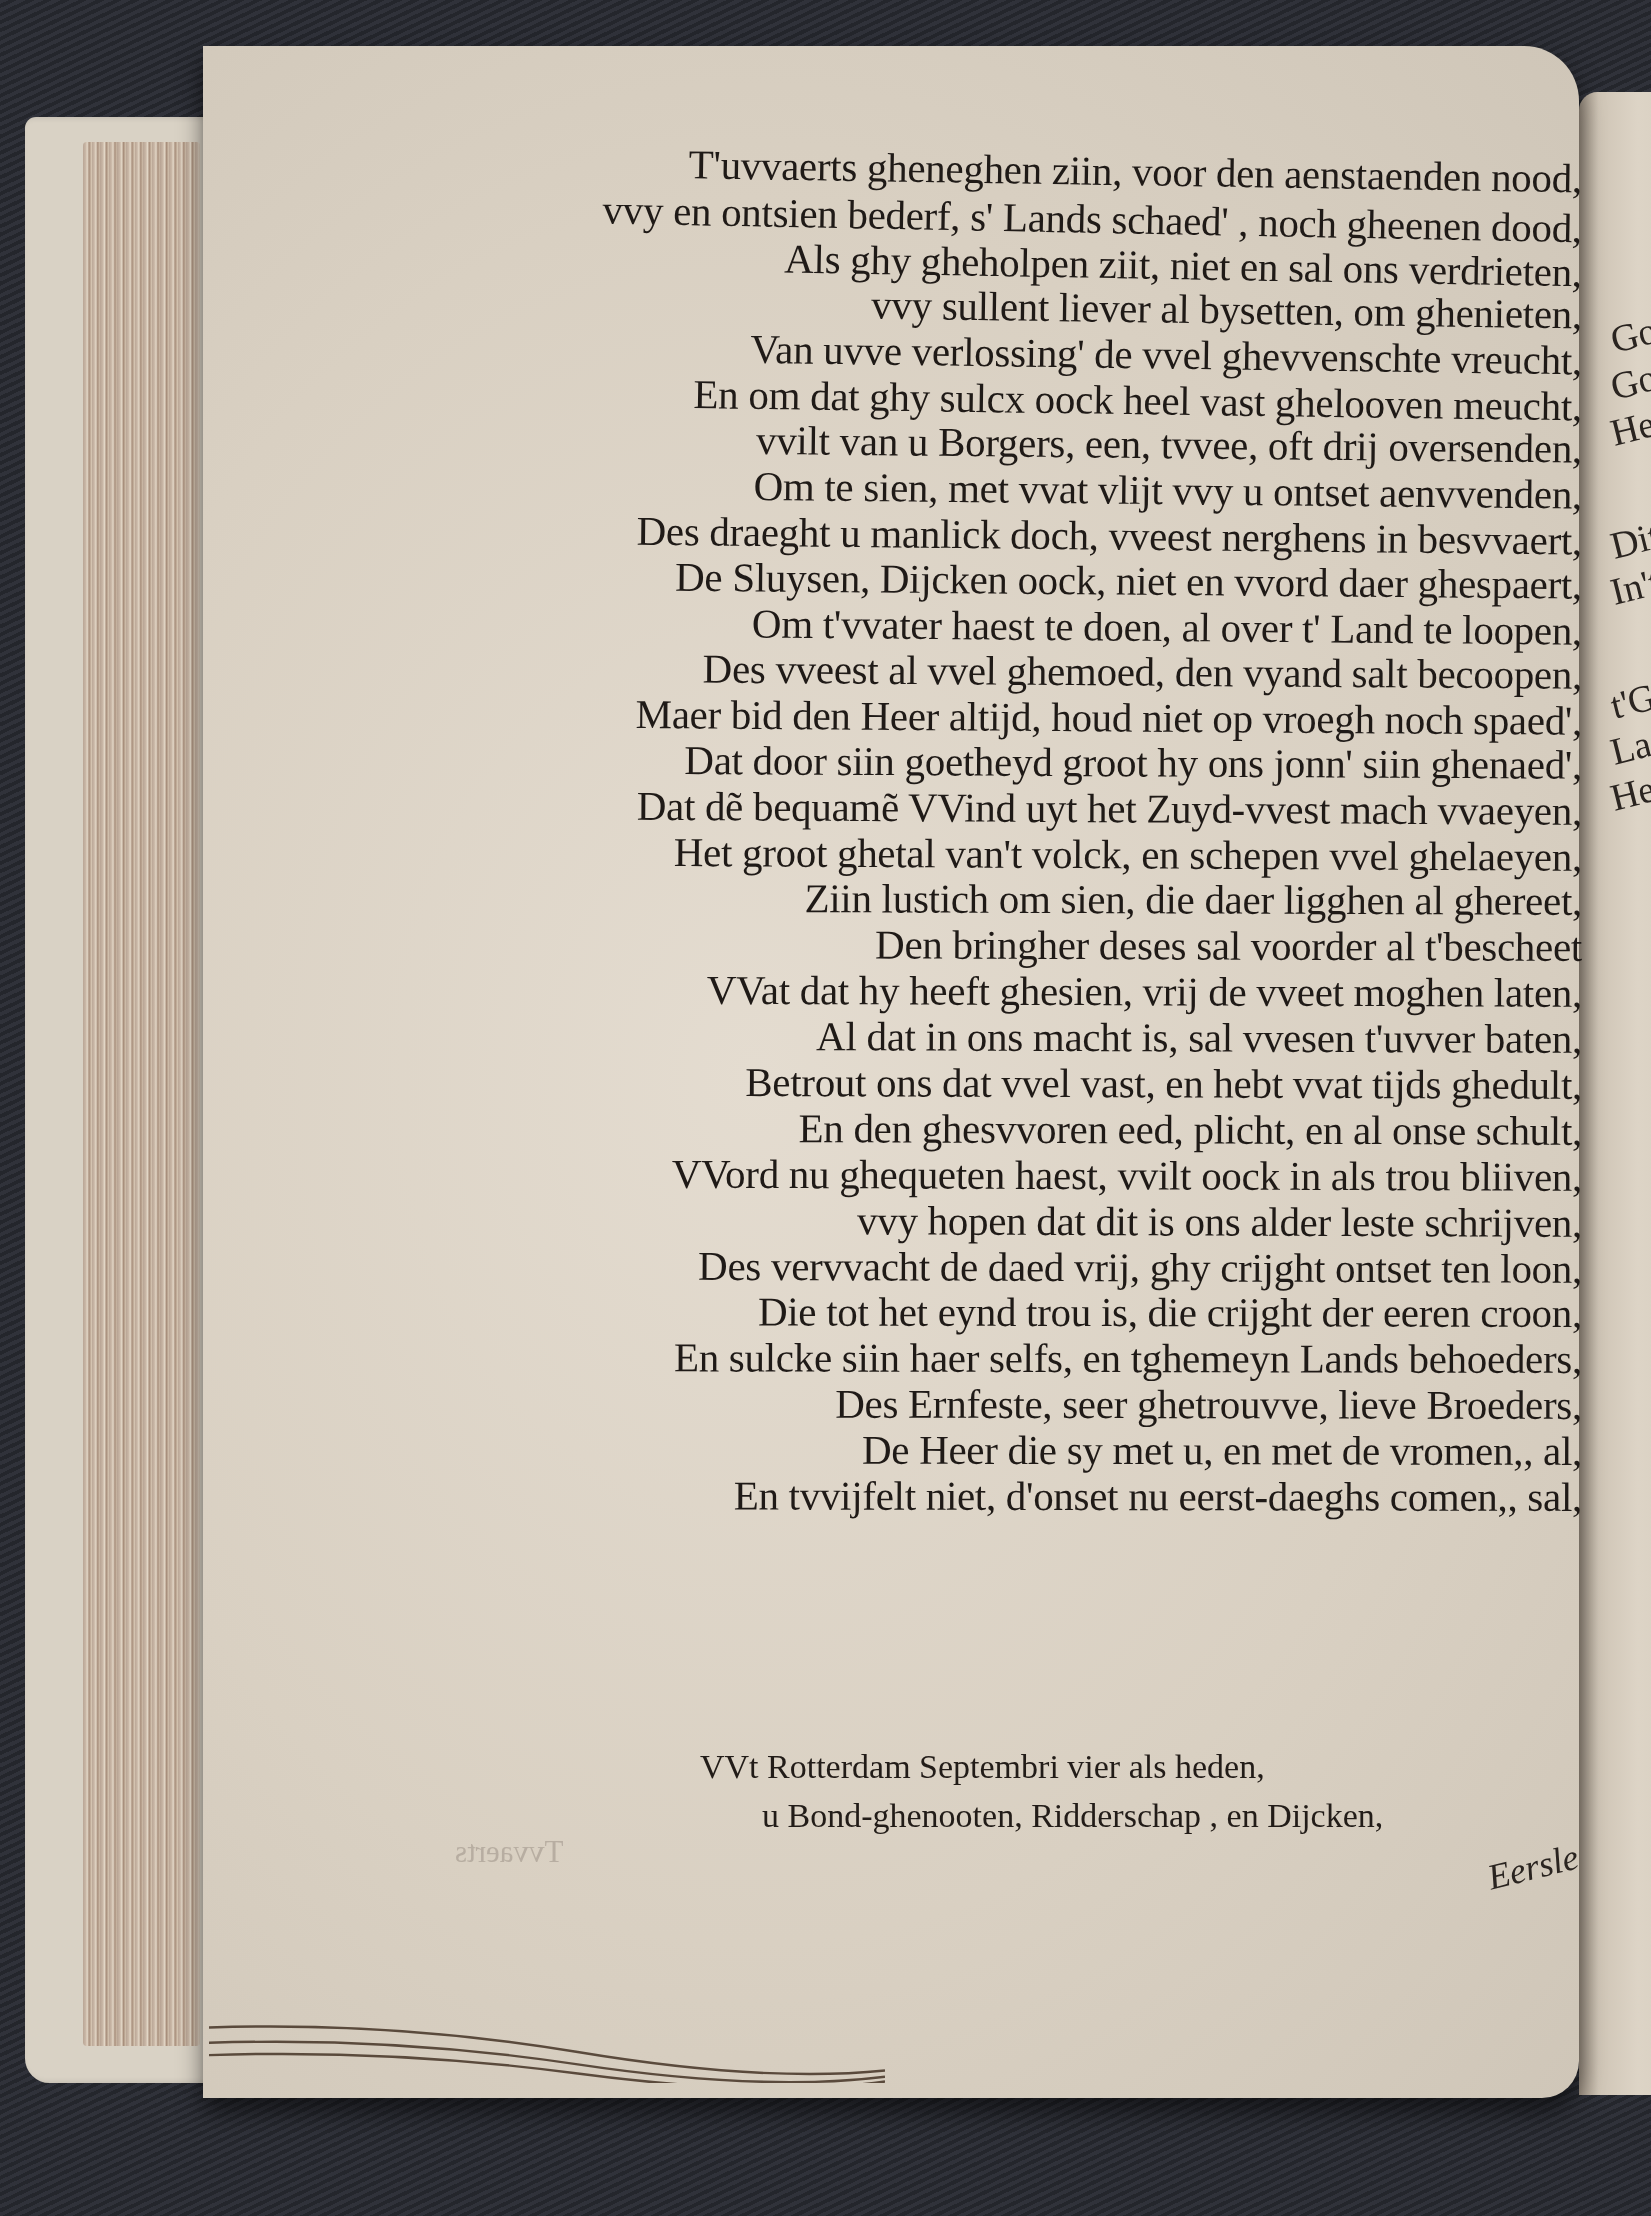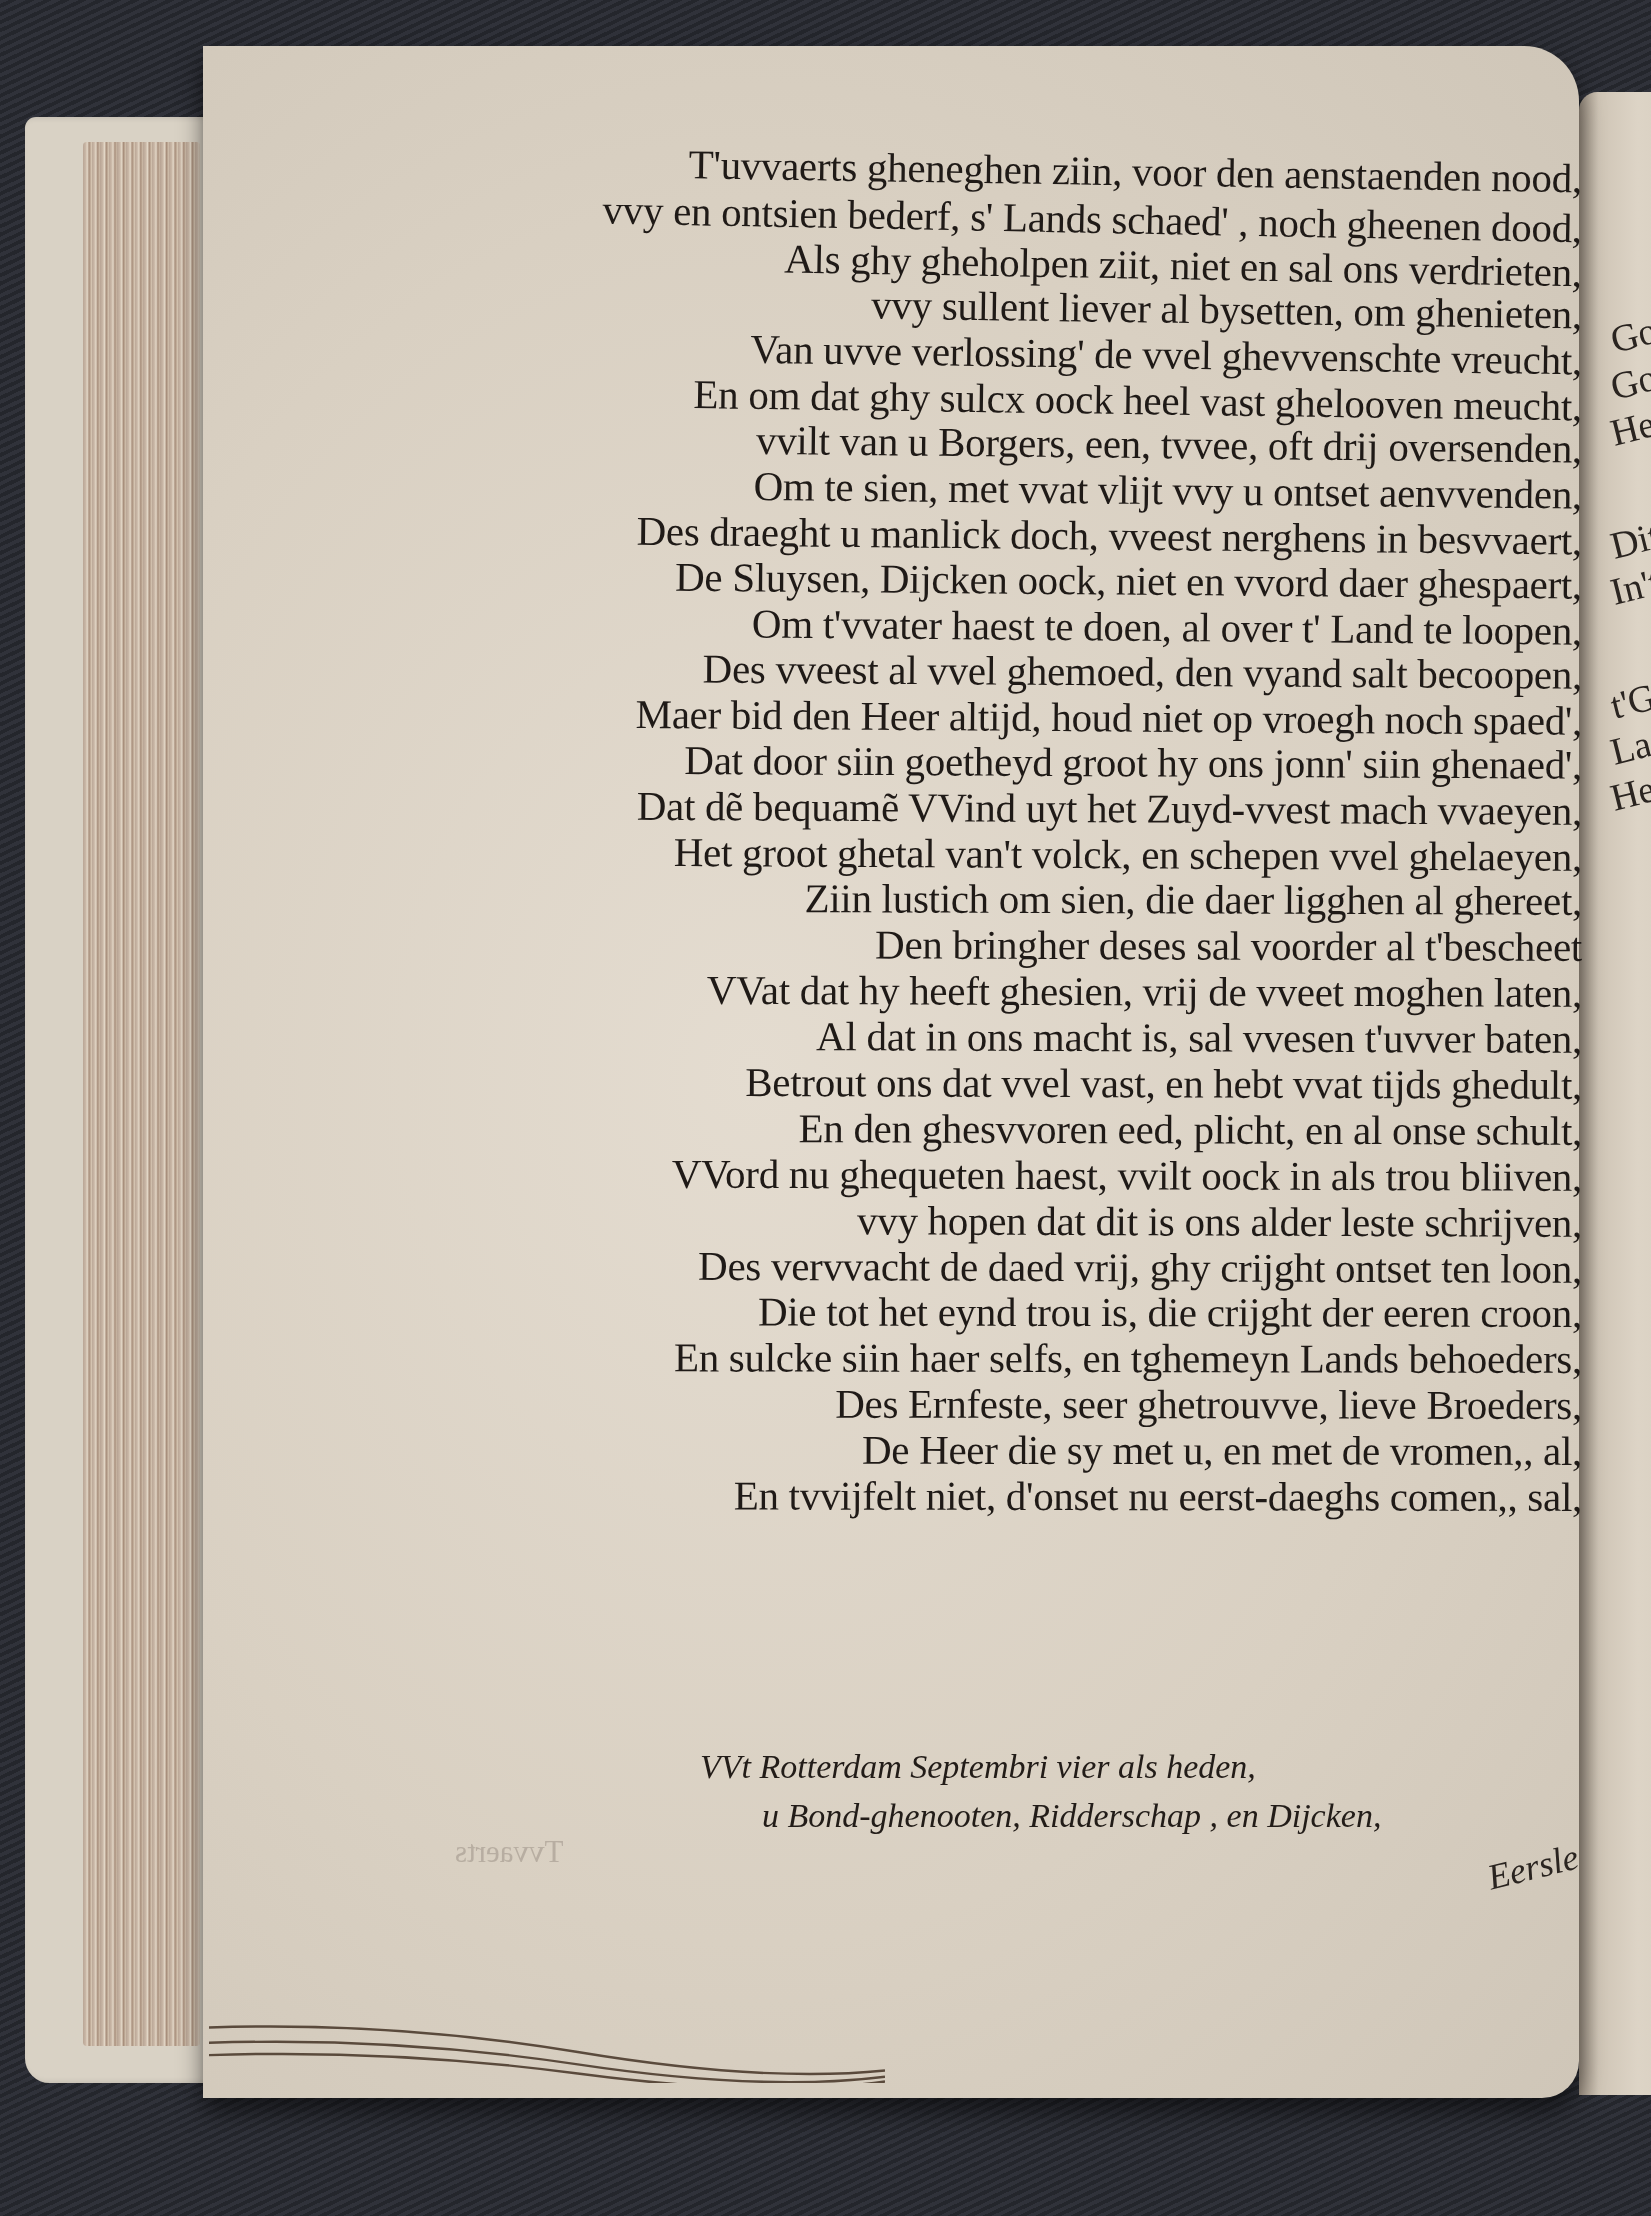--- a/index.html
+++ b/index.html
@@ -34,21 +34,21 @@
   .right-frag {
     position: absolute; left: 1606px; font-size: 38px; color: #2a2420; white-space: nowrap;
     transform: rotate(-14deg); transform-origin: left top;
   }
   .verse {
     position: absolute; left: 476px; top: 138px; width: 1106px;
     font-size: 41px; line-height: 46px; color: #1f1a17; letter-spacing: -0.3px; text-align: right;
   }
   .verse .line { white-space: nowrap; display: block; transform-origin: left center; }
   .sig {
-    position: absolute; font-style: italic; font-size: 34px; color: #221c18; white-space: nowrap;
+    position: absolute; font-size: 34px; color: #221c18; white-space: nowrap;
   }
   .catchword {
     position: absolute; left: 1487px; top: 1846px; font-style: italic; font-size: 36px; color: #2a2420;
     transform: rotate(-14deg);
   }
   .ghost {
     position: absolute; left: 455px; top: 1834px; font-size: 31px; color: rgba(120,110,100,0.35);
     transform: scaleX(-1); white-space: nowrap;
   }
   .page-curls {

